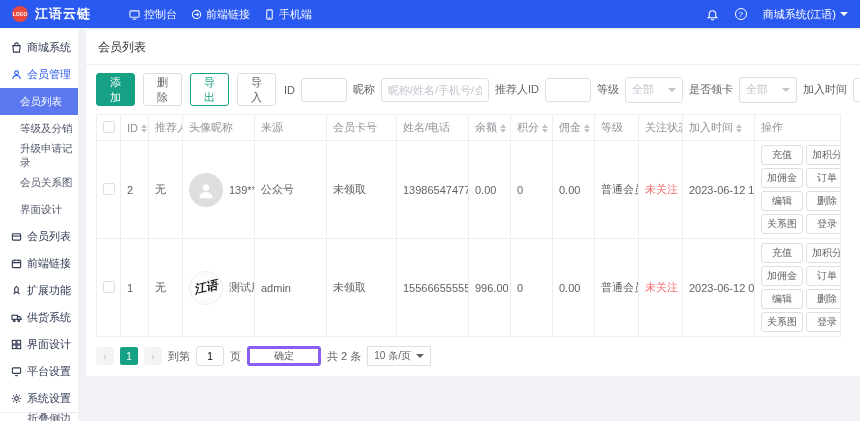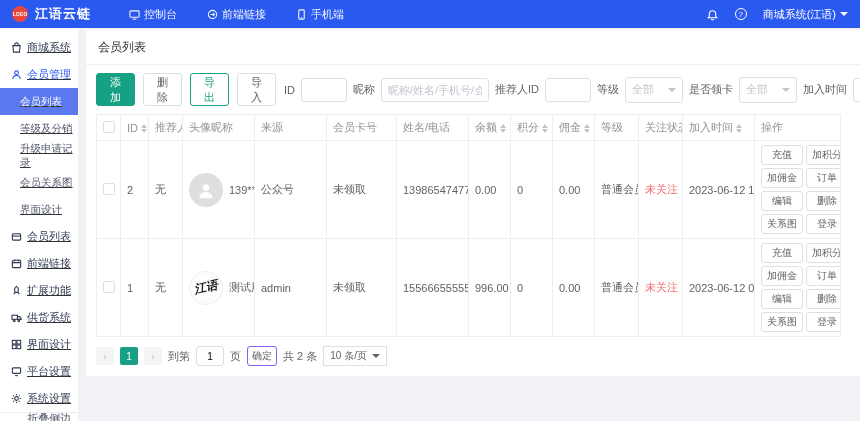--- a/index.html
+++ b/index.html
@@ -6,32 +6,32 @@
   html,body { width:860px; height:421px; overflow:hidden;
     font-family:"Liberation Sans","DejaVu Sans",sans-serif; font-size:11px; color:#333; }
   body { background:#f0f2f5; }
 
   
   .topbar { height:28px; background:#2a59f0; display:flex; align-items:center;
     color:#fff; padding:0 12px; }
   .logo-circle { width:16px; height:16px; border-radius:50%; background:#e8473f;
     display:flex; align-items:center; justify-content:center; font-size:5px; font-weight:bold; }
   .brand { font-size:13px; font-weight:bold; margin-left:7px; letter-spacing:1px; }
-  .top-tabs { display:flex; margin-left:38px; gap:30px; }
+  .top-tabs { display:flex; margin-left:38px; gap:14px; }
   .top-tab { display:flex; align-items:center; gap:4px; font-size:11px; cursor:pointer; opacity:.95; }
   .top-right { margin-left:auto; display:flex; align-items:center; gap:16px; }
   .top-right .acct { display:flex; align-items:center; gap:4px; font-size:11px; }
   .caret { width:0; height:0; border-left:4px solid transparent; border-right:4px solid transparent;
     border-top:4px solid #fff; display:inline-block; }
   .qmark { width:12px; height:12px; border:1px solid #fff; border-radius:50%;
     display:flex; align-items:center; justify-content:center; font-size:8px; }
 
   
   .layout { display:flex; height:393px; }
-  .sidebar { width:78px; background:#fff; display:flex; flex-direction:column; flex-shrink:0;text-decoration:underline; }
+  .sidebar { width:78px; background:#fff; display:flex; flex-direction:column; flex-shrink:0; }
   .side-scroll { flex:1; padding-top:6px; }
   .side-item { height:27px; display:flex; align-items:center; gap:5px; padding-left:11px;
     font-size:11px; color:#2f3a52; cursor:pointer; }
   .side-item.active-parent { color:#2a59f0; }
   .side-item svg { flex-shrink:0; }
   .sub-item { height:27px; display:flex; align-items:center; padding-left:20px;
     font-size:10.5px; color:#51576b; cursor:pointer; }
   .sub-item.active { background:#5b78ee; color:#fff; }
   .side-bottom { border-top:1px solid #ebeef5; height:26px; display:flex; align-items:center;
     gap:6px; padding-left:11px; color:#51576b; cursor:pointer; }
@@ -82,21 +82,21 @@
     background:#fff; color:#606266; cursor:pointer; white-space:nowrap; }
 
   
   .pager { display:flex; align-items:center; gap:6px; padding:9px 10px 10px 10px; color:#606266; }
   .pg-btn { width:18px; height:18px; background:#f4f4f5; color:#c0c4cc; border:none; border-radius:2px;
     display:flex; align-items:center; justify-content:center; font-size:10px; cursor:pointer; }
   .pg-num { width:18px; height:18px; background:#16a185; color:#fff; border:none; border-radius:2px;
     display:flex; align-items:center; justify-content:center; font-size:10px; cursor:pointer; }
   .pg-input { width:28px; height:20px; border:1px solid #dcdfe6; border-radius:3px; text-align:center;
     font-size:10px; outline:none; }
-  .pg-confirm { height:20px; padding:0 4px; border:1px solid #8b5cf6; border-radius:3px;
+  .pg-confirm { height:20px; padding:0 24px; border:3px solid #8b5cf6; border-radius:3px;
     background:#fff; font-size:10px; color:#606266; cursor:pointer; }
   .pg-select { height:20px; border:1px solid #dcdfe6; border-radius:0; display:flex;
     align-items:center; gap:5px; padding:0 6px; font-size:10px; cursor:pointer; background:#fff; }
   .pg-select .caret { border-top-color:#606266; }
 </style>
 </head>
 <body>
 
 <div class="topbar">
   <div class="logo-circle">

